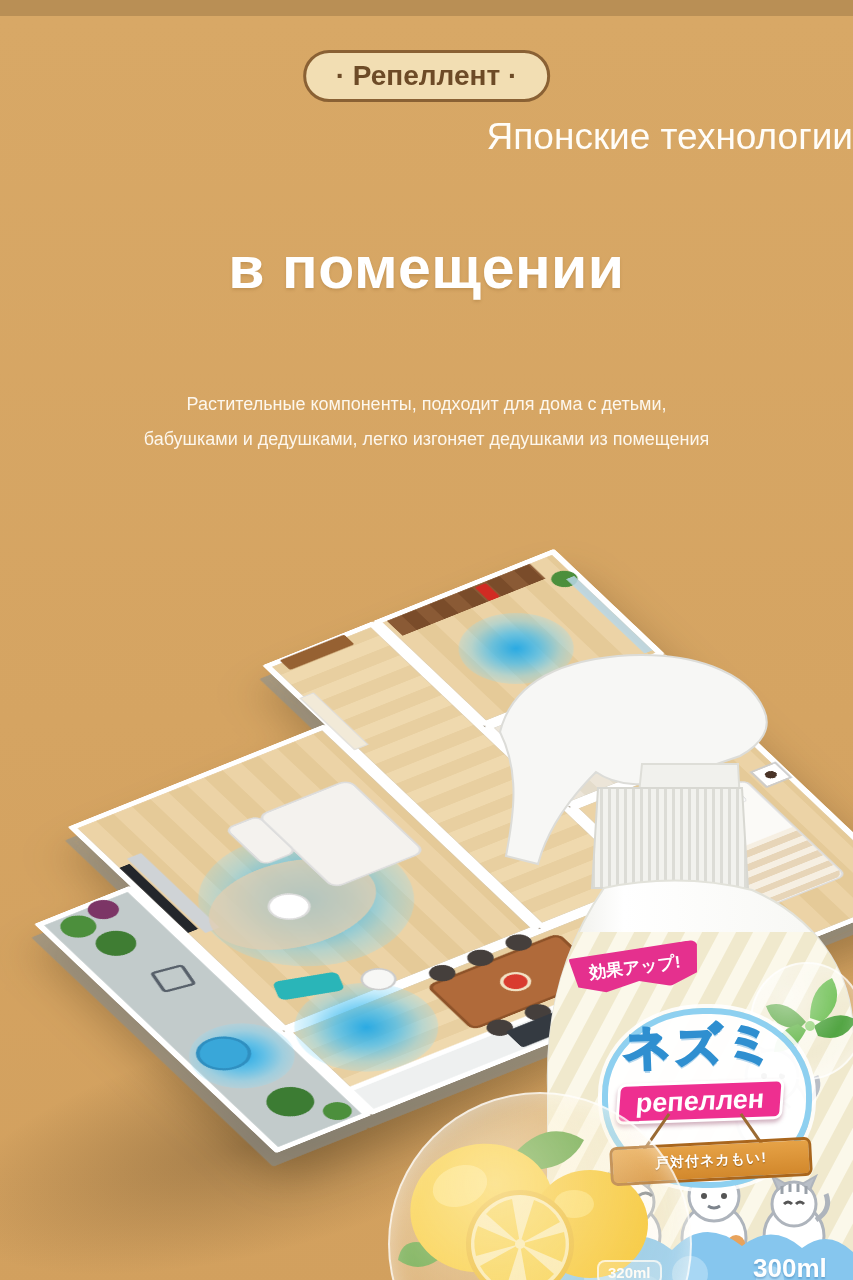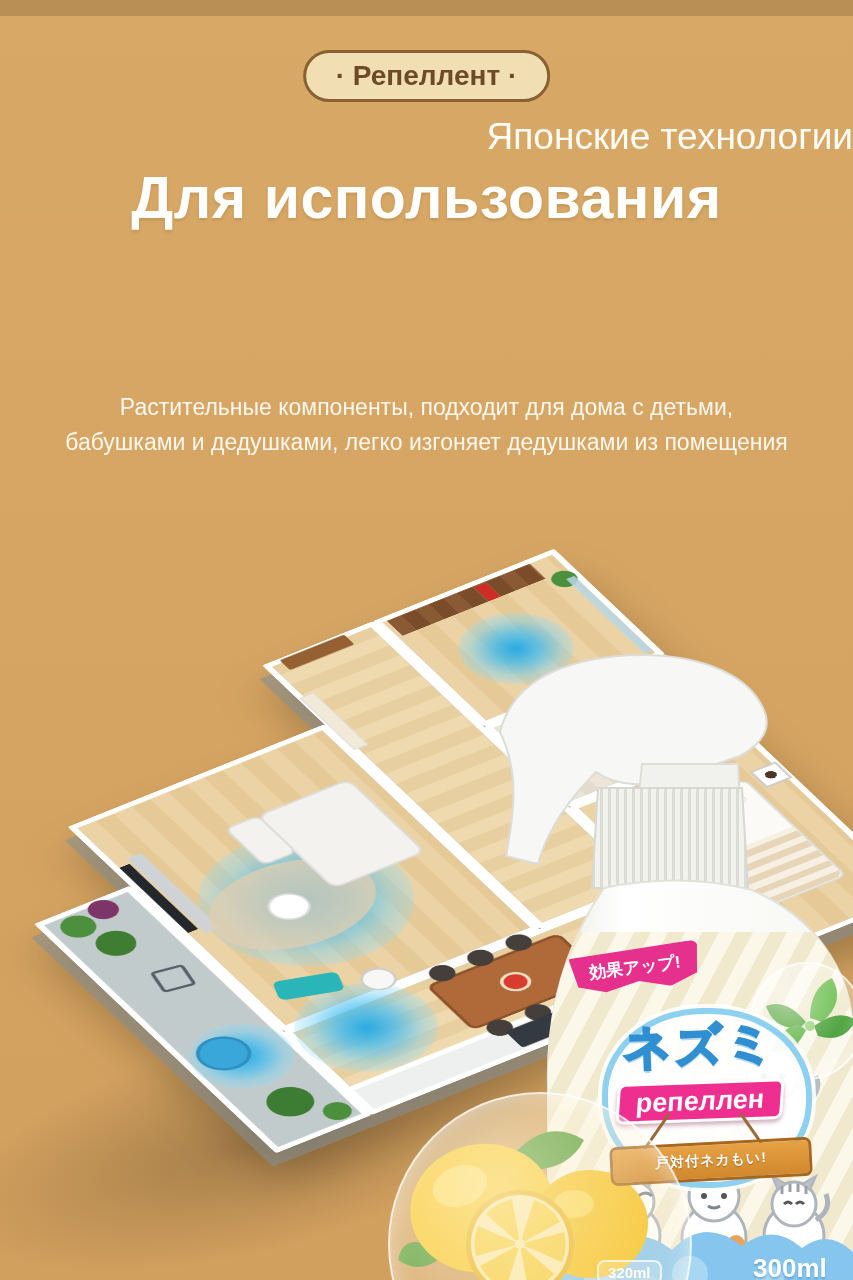--- a/index.html
+++ b/index.html
@@ -10,21 +10,21 @@
   .badge{position:absolute;top:34px;left:50%;transform:translateX(-50%);
     background:#f2deb3;border:3px solid #8a6134;border-radius:999px;
     padding:7px 30px;font-size:28px;font-weight:700;color:#6d4b27;white-space:nowrap;}
   .kicker{position:absolute;top:100px;width:100%;text-align:right;
     font-size:37px;font-weight:500;color:#fffdf8;}
   .hline{position:absolute;width:100%;text-align:center;color:#fff;
     font-size:59px;font-weight:800;letter-spacing:.5px;
     text-shadow:0 2px 3px rgba(140,95,40,.25);}
   .hl1{top:148px}.hl2{top:218px}.hl3{top:288px}
   .sub{position:absolute;width:100%;text-align:center;color:#fdf7ed;
-    font-size:23px;font-weight:500;}
+    font-size:18px;font-weight:500;}
   .sl1{top:378px}.sl2{top:413px}
   
   .ground-shadow{position:absolute;left:-60px;top:1020px;width:620px;height:220px;
     background:radial-gradient(ellipse at center,rgba(60,45,25,.30) 0%,rgba(60,45,25,0) 70%);
     transform:rotate(-14deg);}
   .plan{position:absolute;left:95px;top:555px;width:640px;height:560px;
     transform:rotateX(52deg) rotateZ(-33deg) scale(1.2);transform-origin:50% 50%;
     filter:drop-shadow(-12px 14px 0 rgba(132,144,152,.55)) drop-shadow(-10px 30px 22px rgba(70,50,20,.35));}
   .room{position:absolute;box-sizing:border-box;border:6px solid #ffffff;border-radius:2px;}
   .wood {background:repeating-linear-gradient(90deg,#ecd3a6 0 18px,#e5ca98 18px 36px);}
@@ -72,21 +72,21 @@
   .lemon-bubble{left:388px;top:1076px;width:300px;height:300px;
     background:radial-gradient(circle at 35% 30%,rgba(255,246,222,.60) 0%,rgba(252,240,212,.25) 55%,rgba(255,255,255,.30) 100%);}
 </style>
 </head>
 <body>
 
 <div class="canvas">
 
   <div class="badge">· Репеллент ·</div>
   <div class="kicker">Японские технологии</div>
-  <div class="hline hl1">Для использования</div>
+  <div class="hline hl2">в помещении</div>
   <div class="sub sl1">Растительные компоненты, подходит для дома с детьми,</div>
   <div class="sub sl2">бабушками и дедушками, легко изгоняет дедушками из помещения</div>
 
   <div class="ground-shadow"></div>
   <div class="plan">
 
     <div class="room concrete" style="left:0;top:190px;width:95px;height:370px;"></div>
     <div class="room wood" style="left:95px;top:95px;width:255px;height:330px;"></div>
     <div class="room wood2" style="left:95px;top:425px;width:345px;height:135px;"></div>
     <div class="room counter" style="left:95px;top:518px;width:345px;height:42px;"></div>

